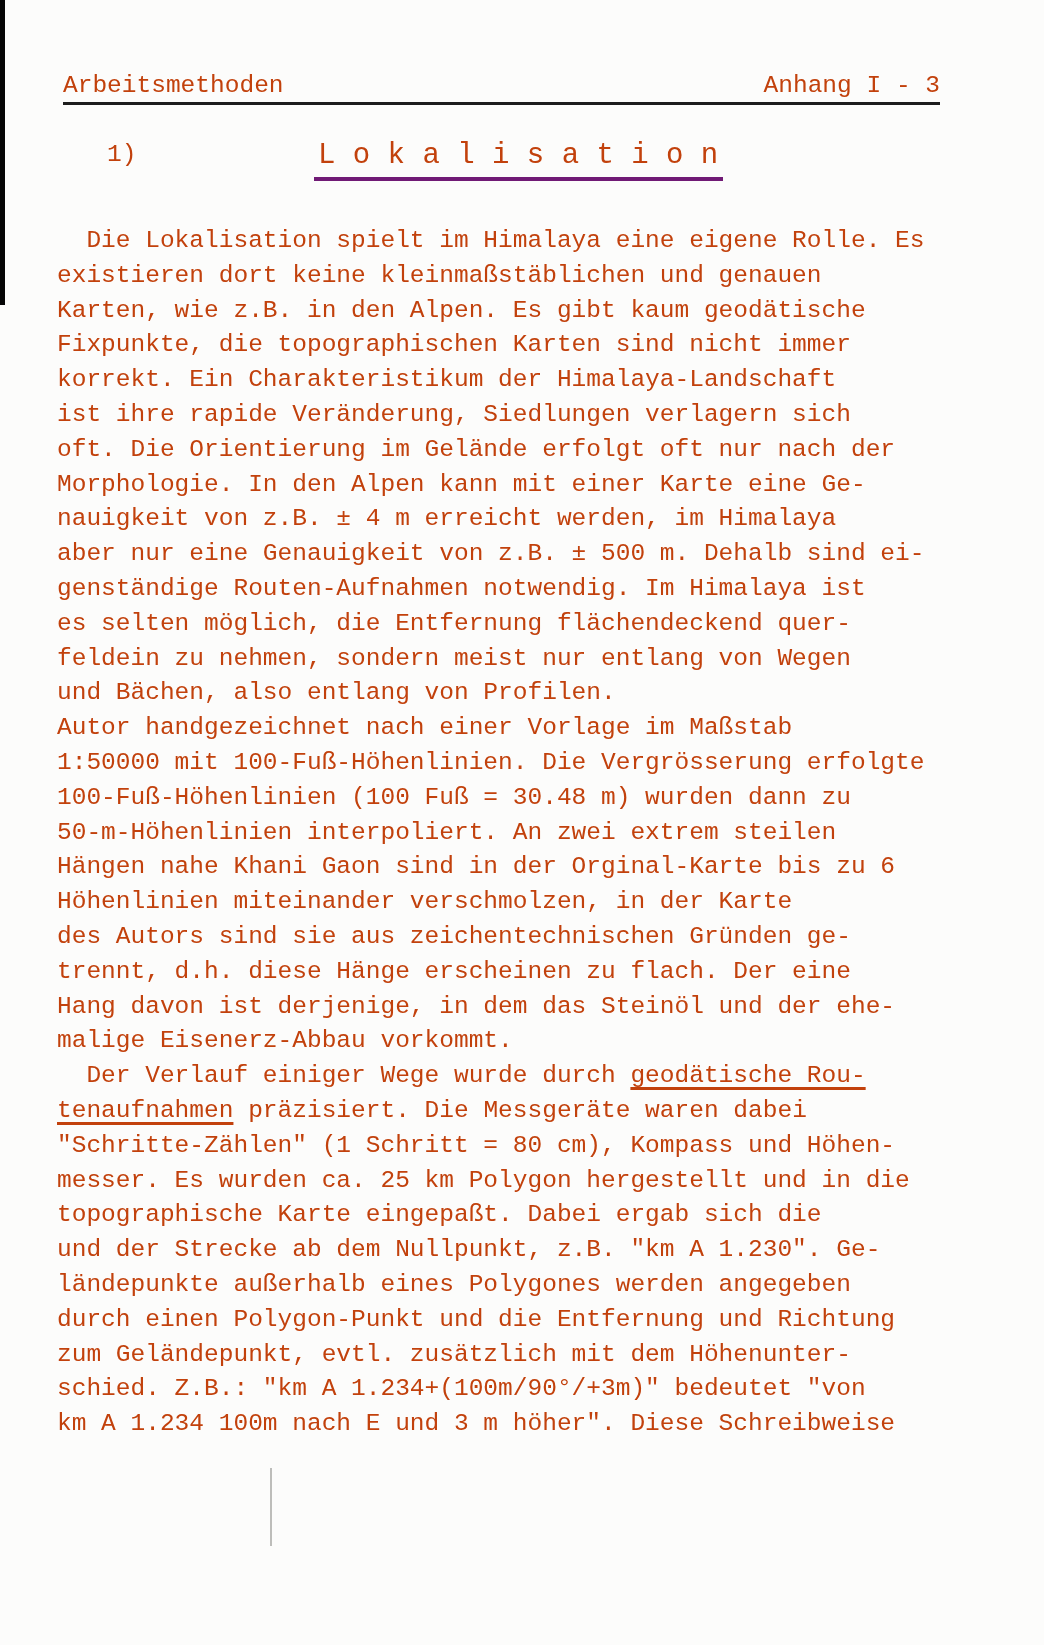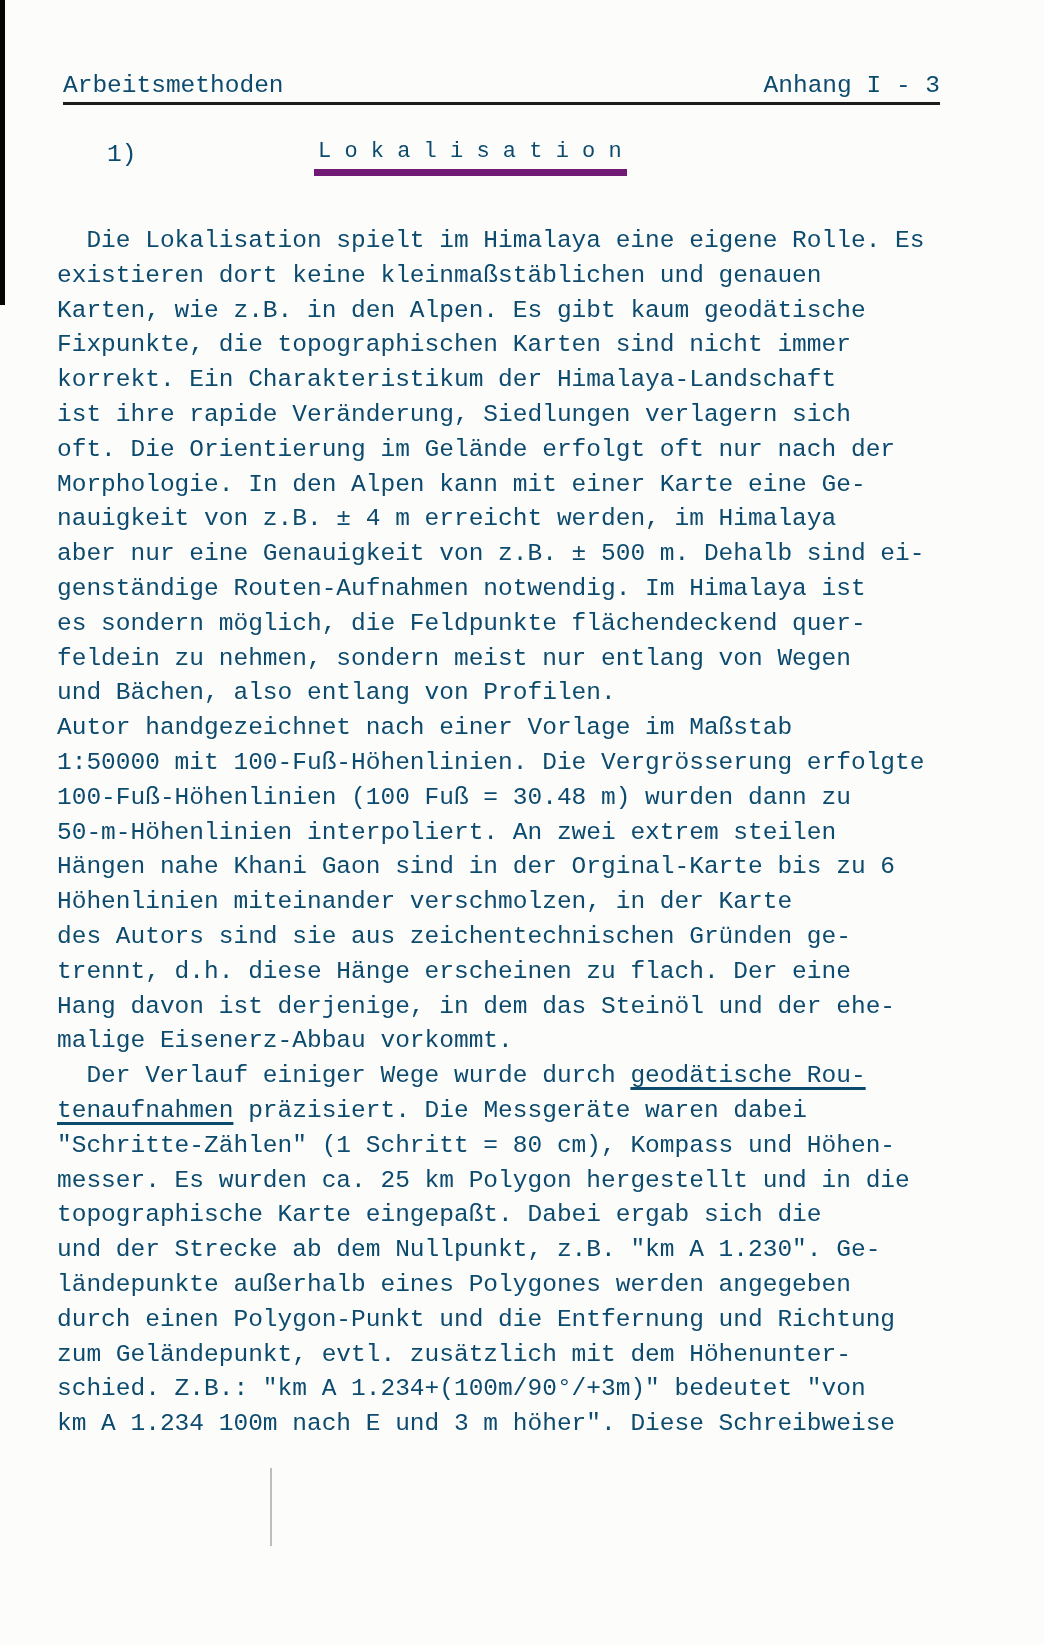--- a/index.html
+++ b/index.html
@@ -5,21 +5,21 @@
   html, body { margin: 0; padding: 0; }
   body {
     width: 1044px; height: 1645px;
     background: #e9e9e9;
     font-family: "Liberation Mono", "DejaVu Sans Mono", monospace;
   }
   .page {
     position: relative;
     width: 1044px; height: 1645px;
     background: #fcfcfb;
-    color: #0c4a6e;
+    color: #c2410c;
     overflow: hidden;
   }
   
   .artifact-bar {
     position: absolute;
     left: 0; top: 0;
     width: 5px; height: 305px;
     background: #050505;
   }
   
@@ -44,23 +44,23 @@
   }
   .section-number {
     position: absolute;
     left: 107px; top: 141px;
     font-size: 24.5px;
     white-space: pre;
   }
   .section-title {
     position: absolute;
     left: 314px; top: 139px;
-    font-size: 22px;
+    font-size: 29px;
     white-space: pre;
-    border-bottom: 7px solid #701a75;
+    border-bottom: 4px solid #701a75;
     padding: 0 5px 5px 4px;
     text-align: right;
   }
   .doc-body {
     position: absolute;
     left: 57px; top: 224px;
     width: 930px;
     font-size: 24.5px;
     line-height: 34.8px;
   }
@@ -94,21 +94,21 @@
       <div class="line"><span>existieren dort keine kleinmaßstäblichen und genauen</span></div>
       <div class="line"><span>Karten, wie z.B. in den Alpen. Es gibt kaum geodätische</span></div>
       <div class="line"><span>Fixpunkte, die topographischen Karten sind nicht immer</span></div>
       <div class="line"><span>korrekt. Ein Charakteristikum der Himalaya-Landschaft</span></div>
       <div class="line"><span>ist ihre rapide Veränderung, Siedlungen verlagern sich</span></div>
       <div class="line"><span>oft. Die Orientierung im Gelände erfolgt oft nur nach der</span></div>
       <div class="line"><span>Morphologie. In den Alpen kann mit einer Karte eine Ge-</span></div>
       <div class="line"><span>nauigkeit von z.B. ± 4 m erreicht werden, im Himalaya</span></div>
       <div class="line"><span>aber nur eine Genauigkeit von z.B. ± 500 m. Dehalb sind ei-</span></div>
       <div class="line"><span>genständige Routen-Aufnahmen notwendig. Im Himalaya ist</span></div>
-      <div class="line"><span>es sondern möglich, die Feldpunkte flächendeckend quer-</span></div>
+      <div class="line"><span>es selten möglich, die Entfernung flächendeckend quer-</span></div>
       <div class="line"><span>feldein zu nehmen, sondern meist nur entlang von Wegen</span></div>
       <div class="line"><span>und Bächen, also entlang von Profilen.</span></div>
       <div class="line"><span>Autor handgezeichnet nach einer Vorlage im Maßstab</span></div>
       <div class="line"><span>1:50000 mit 100-Fuß-Höhenlinien. Die Vergrösserung erfolgte</span></div>
       <div class="line"><span>100-Fuß-Höhenlinien (100 Fuß = 30.48 m) wurden dann zu</span></div>
       <div class="line"><span>50-m-Höhenlinien interpoliert. An zwei extrem steilen</span></div>
       <div class="line"><span>Hängen nahe Khani Gaon sind in der Orginal-Karte bis zu 6</span></div>
       <div class="line"><span>Höhenlinien miteinander verschmolzen, in der Karte</span></div>
       <div class="line"><span>des Autors sind sie aus zeichentechnischen Gründen ge-</span></div>
       <div class="line"><span>trennt, d.h. diese Hänge erscheinen zu flach. Der eine</span></div>

